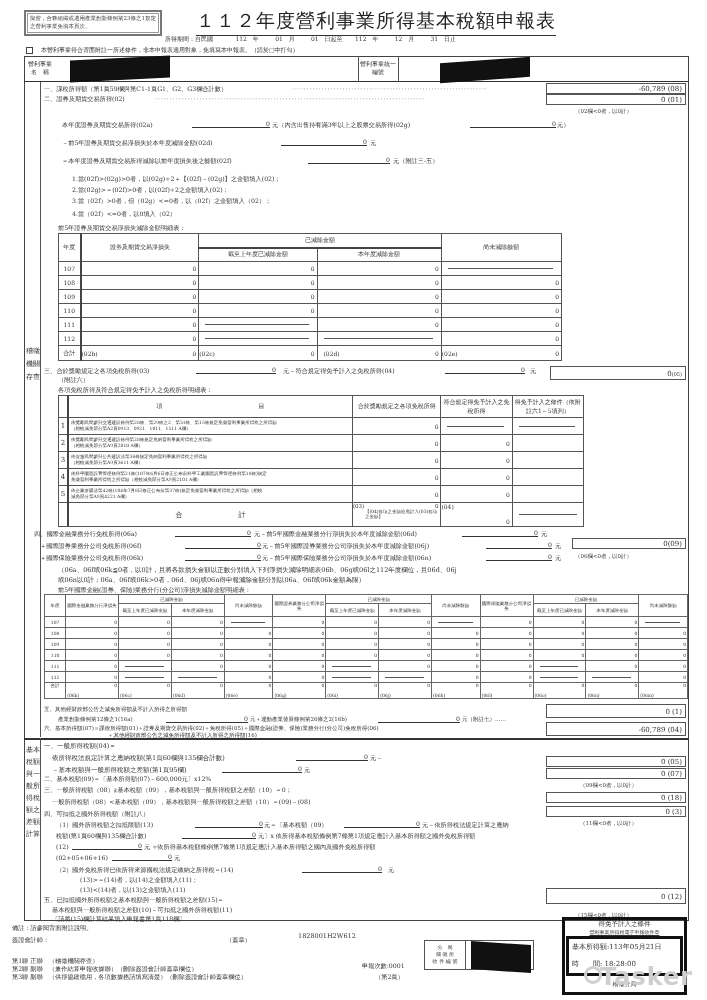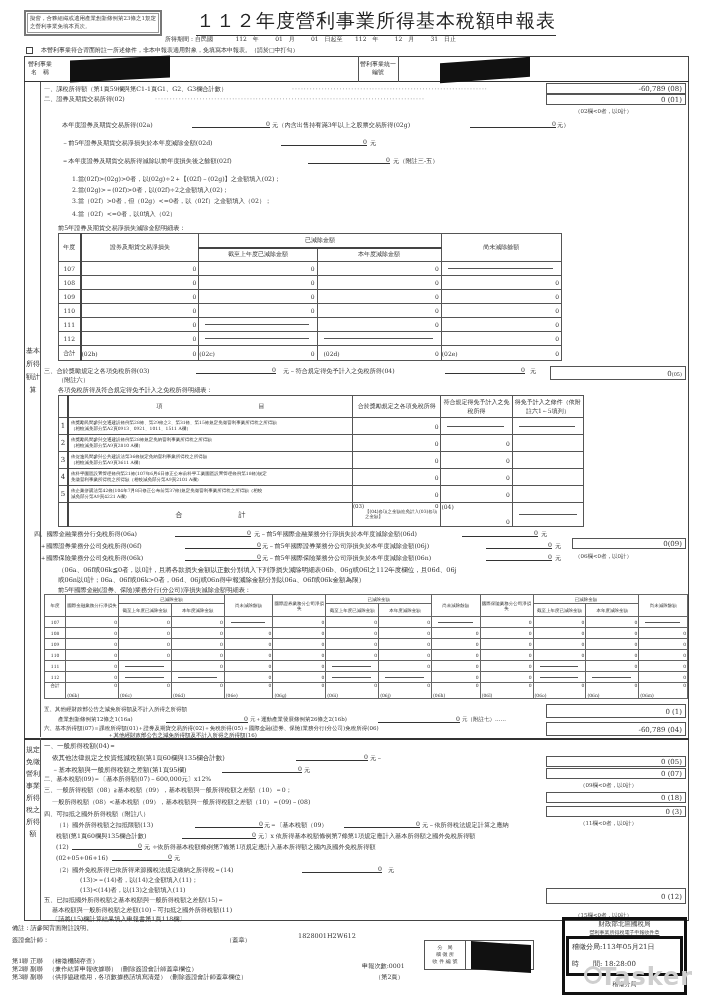--- a/index.html
+++ b/index.html
@@ -67,21 +67,21 @@
 <div class="abs frame"></div>
 <div class="abs hdr-row"></div>
 <div class="abs lbl-small" style="left:26px;top:60px;width:28px;">營利事業名　稱</div>
 <div class="abs redact" style="left:70px;top:58px;width:100px;height:22px;transform:skewY(-3deg);"></div>
 <div class="abs vline" style="left:358px;top:56px;height:26px;"></div>
 <div class="abs lbl-small" style="left:360px;top:60px;width:36px;">營利事業統一編號</div>
 <div class="abs vline" style="left:398px;top:56px;height:26px;"></div>
 <div class="abs redact" style="left:440px;top:60px;width:90px;height:20px;transform:skewY(-4deg);"></div>
 
 <div class="abs vline" style="left:40px;top:82px;height:655px;"></div>
-<div class="abs side-label" style="left:26px;top:345px;">基本所得額計算</div>
+<div class="abs side-label" style="left:26px;top:345px;">稽徵機關存查</div>
 
 <div class="abs line-text" style="left:44px;top:85px;">一、課稅所得額（第1頁59欄與第C1-1頁G1、G2、G3欄合計數）</div>
 <div class="abs line-text" style="left:292px;top:85px;letter-spacing:1px;color:#777">··································································</div>
 <div class="abs valbox" style="left:546px;top:83px;width:140px;"><span>-60,789</span> <span>(08)</span></div>
 <div class="abs line-text" style="left:44px;top:95px;">二、證券及期貨交易所得(02)</div>
 <div class="abs line-text" style="left:155px;top:95px;letter-spacing:1px;color:#777">···························································································</div>
 <div class="abs valbox" style="left:546px;top:94px;width:140px;"><span>0</span> <span>(01)</span></div>
 <div class="abs note" style="left:575px;top:108px;">（02欄&lt;0者，以0計）</div>
 
 <div class="abs line-text" style="left:62px;top:121px;">本年度證券及期貨交易所得(02a)</div>
@@ -497,24 +497,24 @@
 <div class="abs line-text" style="left:250px;top:716px;font-size:5.5px">元＋運動產業發展條例第26條之2(16b)</div>
 <div class="abs ul line-text" style="left:378px;top:715px;width:82px;">0</div>
 <div class="abs line-text" style="left:462px;top:716px;font-size:5.5px">元（附註七）……</div>
 <div class="abs valbox" style="left:546px;top:704px;width:140px;height:14px;line-height:14px;"><span>0</span> <span>(1)</span></div>
 <div class="abs line-text" style="left:44px;top:725px;font-size:5.5px">六、基本所得額(07)＝課稅所得額(01)＋證券及期貨交易所得(02)＋免稅所得(05)＋國際金融(證券、保險)業務分行(分公司)免稅所得(06)</div>
 <div class="abs line-text" style="left:108px;top:732px;font-size:5.5px">＋其他經財政部公告之減免所得額及不計入所得之所得額(16)</div>
 <div class="abs valbox" style="left:546px;top:722px;width:140px;height:14px;line-height:14px;"><span>-60,789</span> <span>(04)</span></div>
 
 <div class="abs hline" style="left:24px;top:738px;width:665px;background:#333;height:1.5px"></div>
 <div class="abs vline" style="left:40px;top:738px;height:183px;"></div>
-<div class="abs side-label" style="left:26px;top:744px;line-height:12px">規定免徵營利事業所得稅之所得額</div>
+<div class="abs side-label" style="left:26px;top:744px;line-height:12px">基本稅額與一般所得稅額之差額計算</div>
 
 <div class="abs line-text" style="left:44px;top:742px;font-size:6.5px">一、一般所得稅額(04)＝</div>
-<div class="abs line-text" style="left:52px;top:754px;font-size:6.5px">依其他法律規定之投資抵減稅額(第1頁60欄與135欄合計數)</div>
+<div class="abs line-text" style="left:52px;top:754px;font-size:6.5px">依所得稅法規定計算之應納稅額(第1頁60欄與135欄合計數)</div>
 <div class="abs ul line-text" style="left:296px;top:753px;width:72px;">0</div>
 <div class="abs line-text" style="left:370px;top:754px;">元－</div>
 <div class="abs line-text" style="left:52px;top:766px;font-size:6.5px">－基本稅額與一般所得稅額之差額(第1頁95欄)</div>
 <div class="abs ul line-text" style="left:222px;top:765px;width:80px;">0</div>
 <div class="abs line-text" style="left:304px;top:766px;">元</div>
 <div class="abs valbox" style="left:546px;top:756px;width:140px;"><span>0</span> <span>(05)</span></div>
 
 <div class="abs line-text" style="left:44px;top:775px;">二、基本稅額(09)＝〔基本所得額(07)－600,000元〕x12%</div>
 <div class="abs valbox" style="left:546px;top:768px;width:140px;"><span>0</span> <span>(07)</span></div>
 <div class="abs note" style="left:580px;top:782px;">（09欄&lt;0者，以0計）</div>
@@ -568,20 +568,20 @@
 <div class="abs line-text" style="left:375px;top:973px;">（第2頁）</div>
 <div class="abs" style="left:424px;top:940px;width:110px;height:30px;border:1px solid #555;">
   <div class="lbl-small" style="position:absolute;left:2px;top:3px;width:36px;white-space:pre-line;line-height:7px;font-size:5px">分　局
 稽 徵 所
 收 件 編 號</div>
   <div style="position:absolute;left:40px;top:0;width:1px;height:28px;background:#555"></div>
   <div class="redact" style="position:absolute;left:46px;top:2px;width:60px;height:28px;transform:skewY(4deg)"></div>
 </div>
 
 <div class="abs stamp"></div>
-<div class="abs lbl-small" style="left:566px;top:920px;width:117px;font-size:6.5px">財政部北區國稅局</div>
+<div class="abs lbl-small" style="left:566px;top:920px;width:117px;font-size:6.5px">得免予計入之條件</div>
 <div class="abs lbl-small" style="left:566px;top:928px;width:117px;font-size:5px;text-decoration:underline">營利事業所得稅電子申報收件章</div>
 <div class="abs stamp-inner"></div>
-<div class="abs line-text" style="left:572px;top:942px;font-size:7px">稽徵分局:113年05月21日</div>
+<div class="abs line-text" style="left:572px;top:942px;font-size:7px">基本所得額:113年05月21日</div>
 <div class="abs line-text" style="left:572px;top:959px;font-size:7px">時　　間: 18:28:00</div>
 <div class="abs lbl-small" style="left:566px;top:980px;width:117px;font-size:6px">稽徵分局</div>
 <div class="abs wm-circle"></div>
 <div class="abs watermark">Tasker</div>
 
 </body></html>

